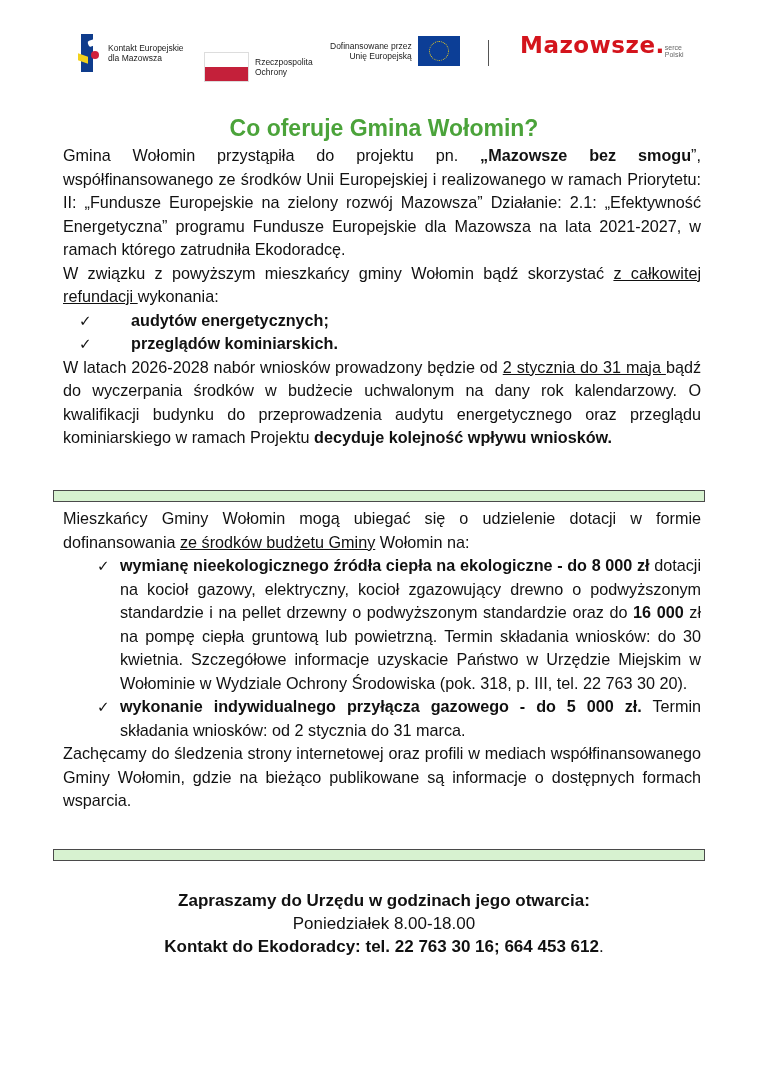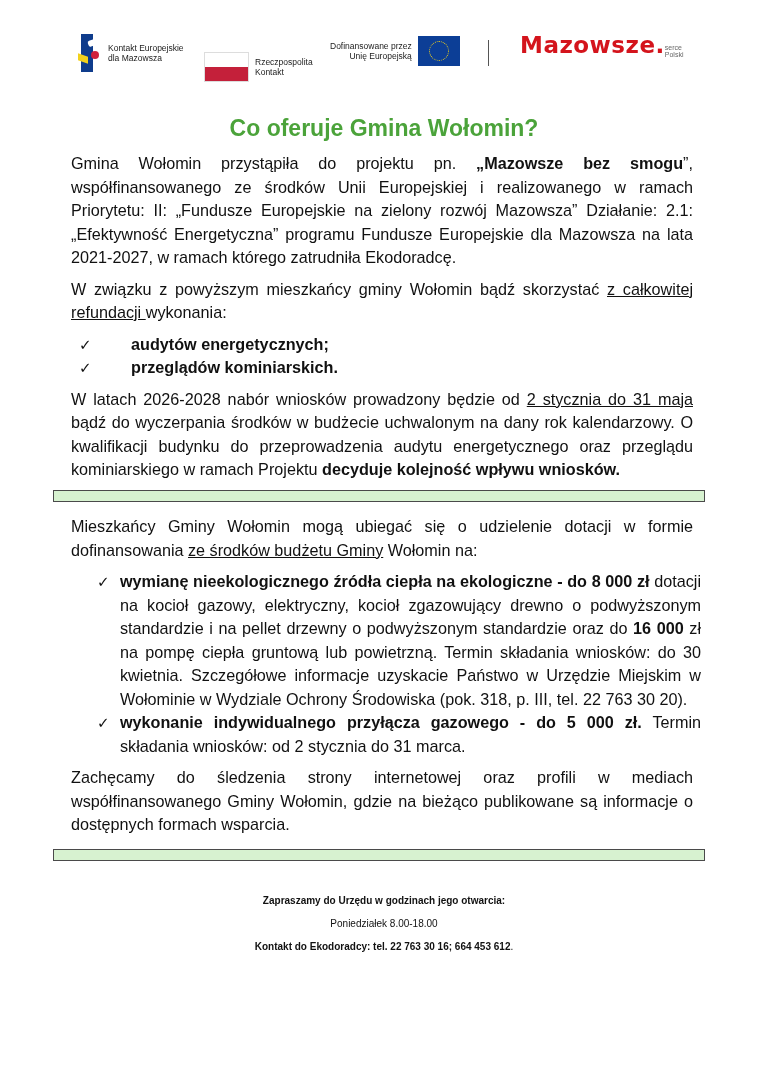--- a/index.html
+++ b/index.html
@@ -29,35 +29,35 @@
   .maz-logo { left: 442px; top: 2px; align-items: flex-end; }
   .maz-word { font-family: "DejaVu Sans", sans-serif; font-weight: bold; font-size: 23px; color: #d4141c; letter-spacing: 0.5px; line-height: 26px; }
   .maz-sub { font-size: 7px; color: #666; margin-top: -1px; }
 
   
   .title {
     position: absolute; top: 114px; left: 0; width: 768px; text-align: center;
     font-size: 23px; font-weight: bold; color: #4ba33a; line-height: 28px;
   }
   .content { position: absolute; left: 63px; width: 638px; font-size: 16.2px; line-height: 23.5px; }
-  .para { text-align: justify; text-align-last: left; margin: 8px; }
+  .para { text-align: justify; text-align-last: left; margin: 0; }
   .u { text-decoration: underline; }
   .b { font-weight: bold; }
   .check-list { margin: 0; padding: 0; list-style: none; }
   .check-list li { position: relative; }
   .chk { position: absolute; font-size: 15px; }
   .list1 li { padding-left: 68px; font-weight: bold; }
   .list1 .chk { left: 16px; }
   .list2 li { padding-left: 57px; text-align: justify; }
   .list2 .chk { left: 34px; }
   .green-bar {
     position: absolute; left: 53px; width: 652px; height: 12px;
     background: #d7f2d0; border: 1.5px solid #4a4a4a; box-sizing: border-box;
   }
-  .hours { position: absolute; top: 889px; left: 0; width: 768px; text-align: center; font-size: 10px; line-height: 23px; }
+  .hours { position: absolute; top: 889px; left: 0; width: 768px; text-align: center; font-size: 17px; line-height: 23px; }
   .hours .head { font-weight: bold; }
   .hours .contact { font-weight: bold; margin-top: 43px; }
 </style>
 </head>
 <body>
 
 <div class="logos">
   <div class="logo fe-logo">
     <div class="fe-mark">
       <div class="blue"></div>
@@ -71,21 +71,21 @@
     </div>
   </div>
 
   <div class="logo pl-logo">
     <div class="pl-flag">
         <div class="w"></div>
         <div class="r"></div>
       </div>
     <div class="logo-text">
       <div>Rzeczpospolita</div>
-      <div>Kontakt</div>
+      <div>Ochrony</div>
     </div>
   </div>
 
   <div class="logo eu-logo">
     <div class="logo-text eu-text">
       <div>Dofinansowane przez</div>
       <div>Unię Europejską</div>
     </div>
     <div class="eu-flag">
         <div class="ring"></div>

